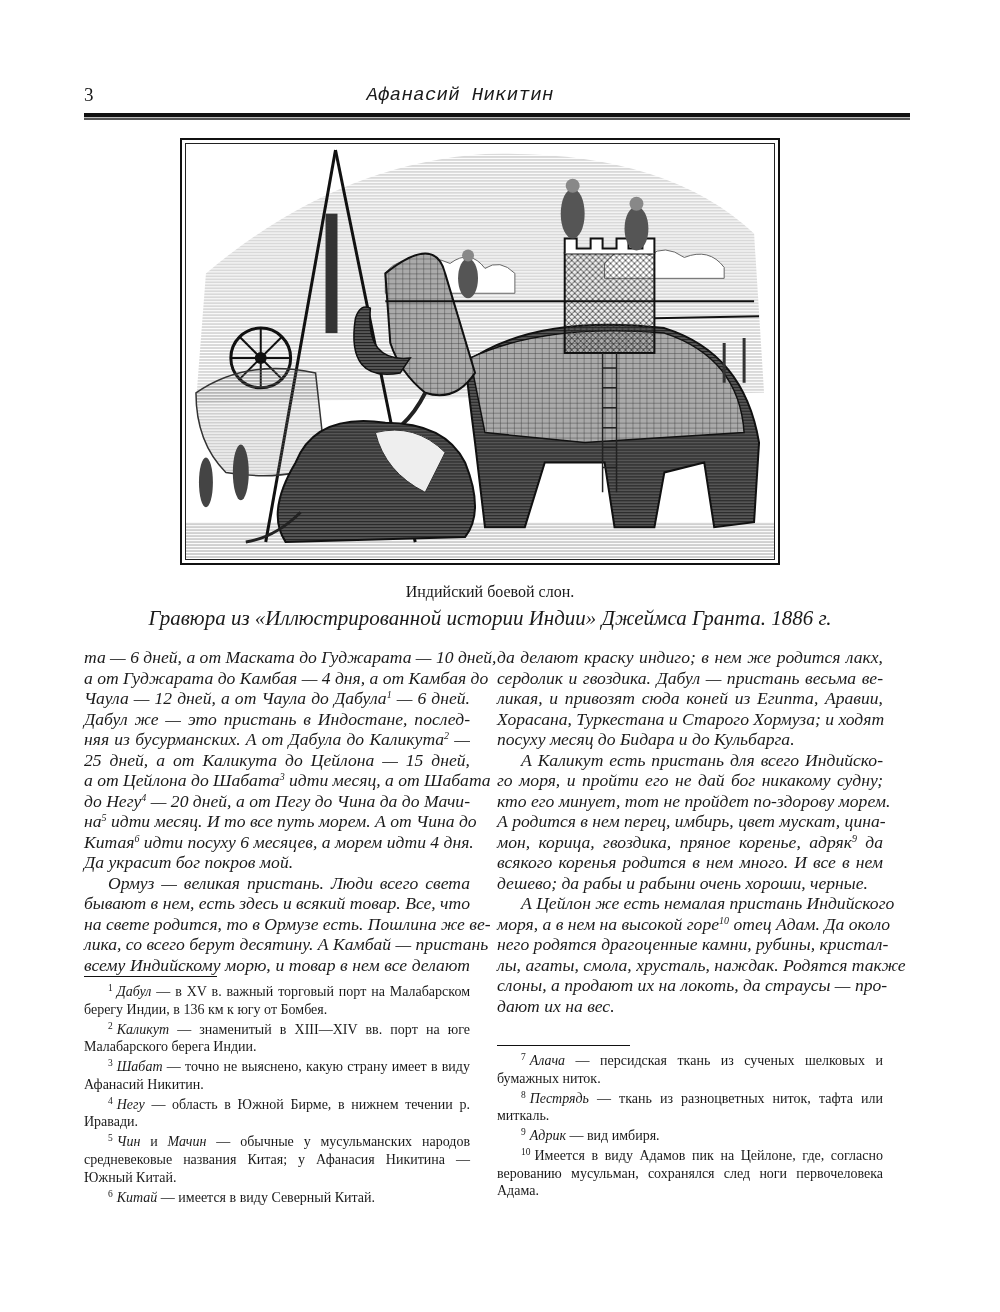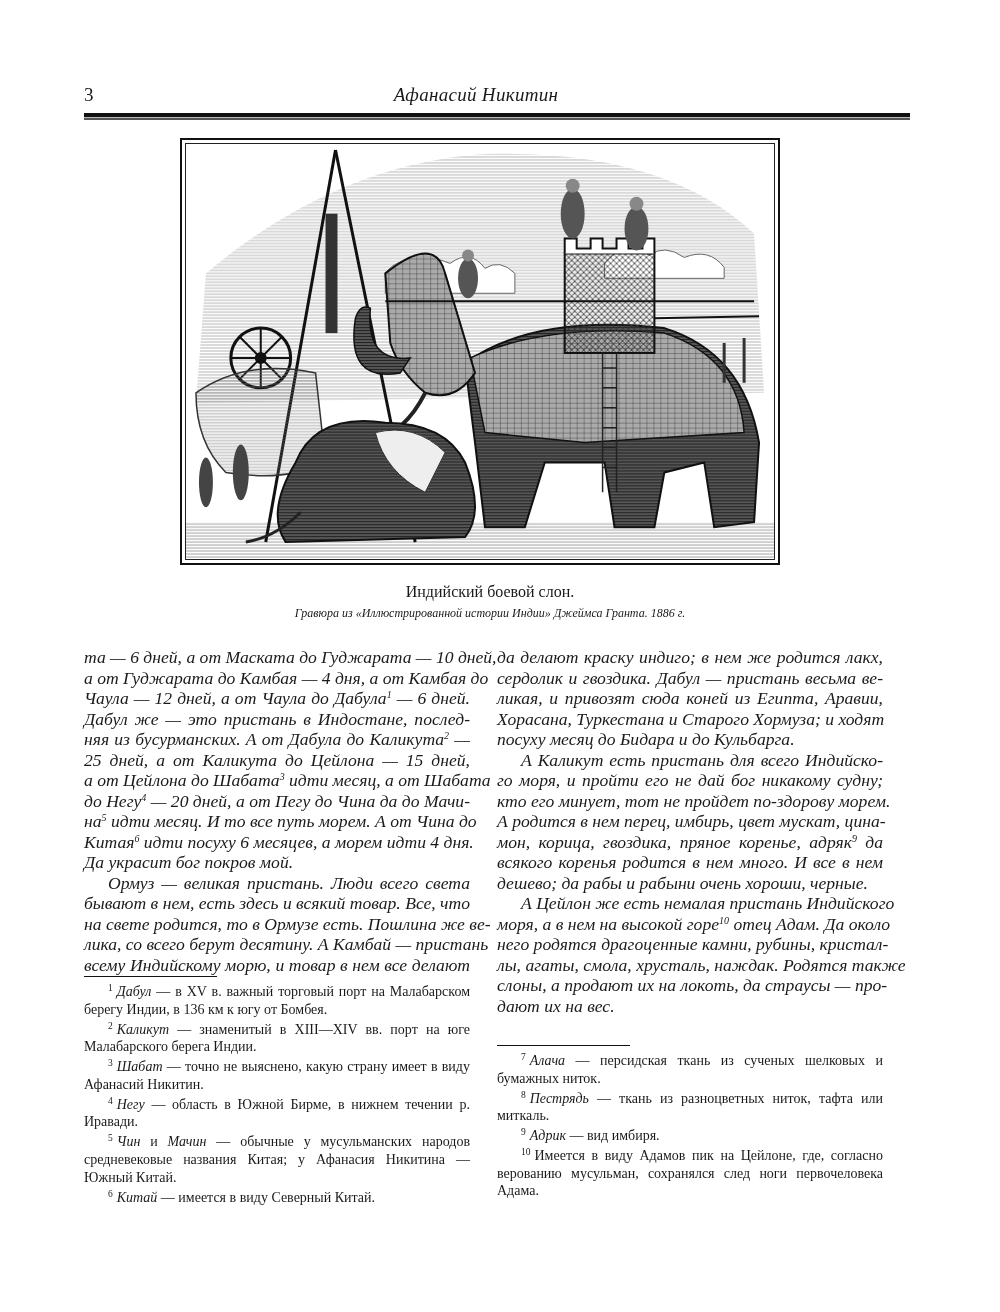--- a/index.html
+++ b/index.html
@@ -1,34 +1,34 @@
 <!DOCTYPE html>
 <html><head>
 <meta charset="utf-8">
 <style>
   html, body { margin:0; padding:0; background:#ffffff; }
   body { width:1000px; height:1312px; position:relative; overflow:hidden;
          font-family:"Liberation Serif", "DejaVu Serif", serif; color:#1a1a1a; }
   .page-num { position:absolute; left:84px; top:84px; font-size:19px; }
-  .running-head { position:absolute; left:16px; width:920px; top:84px; text-align:center;
-                  font-size:19px; font-style:italic; letter-spacing:0.3px; }
+  .running-head { position:absolute; left:0; width:920px; top:84px; text-align:center;
+                  font-size:19px; font-style:italic; letter-spacing:0.3px;font-family:Liberation Mono, monospace; }
   .rule { position:absolute; left:84px; width:826px; top:113px; height:7px; }
   .rule .thick { height:4px; background:#111; }
   .rule .gap { height:1px; background:#bbb; }
   .rule .thin { height:2px; background:#555; }
 
   .figure { position:absolute; left:180px; top:138px; width:600px; height:427px;
             border:2px solid #111; box-sizing:border-box; padding:3px; background:#fff; }
   .figure-inner { width:100%; height:100%; border:1.5px solid #222; box-sizing:border-box;
                   position:relative; overflow:hidden; background:#fff; }
   .figure svg { position:absolute; left:0; top:0; width:100%; height:100%; }
 
   .caption { position:absolute; left:0; width:980px; text-align:center; }
   .caption.title { top:583px; font-size:16px; }
-  .caption.sub { top:606px; font-size:12px; font-style:italic; }
+  .caption.sub { top:606px; font-size:21px; font-style:italic; }
 
   .col { position:absolute; width:386px; font-size:17.6px; line-height:20.5px;
          text-align:justify; }
   .col.left { left:84px; top:647px; }
   .col.right { left:497px; top:647px; }
   .col p { margin:0;font-style:italic; }
   .line { display:block; text-align:justify; text-align-last:justify; white-space:nowrap; }
   .line.last { text-align-last:left; }
   sup { font-size:10px; line-height:0; vertical-align:6px; }
 

